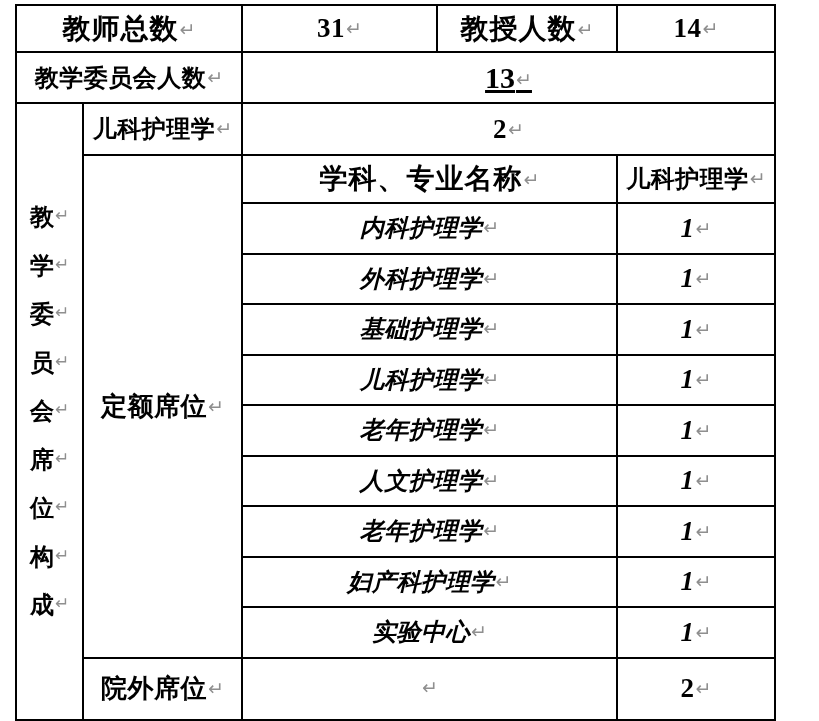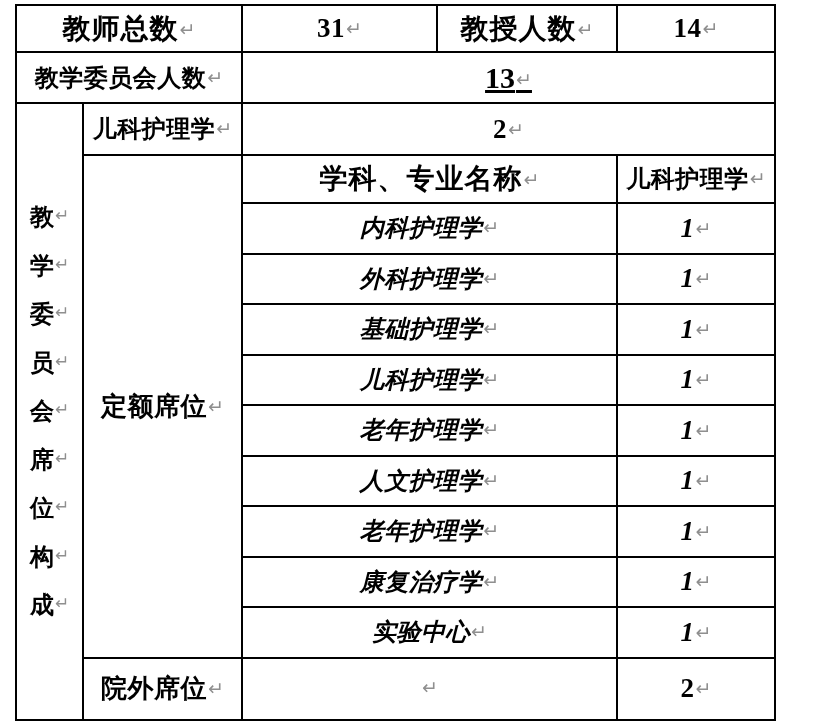--- a/index.html
+++ b/index.html
@@ -203,21 +203,21 @@
     </tr>
     <tr class="rq">
       <td colspan="2" class="fs24"><span>人文护理学</span><span class="p">↵</span></td>
       <td class="num"><span>1</span><span class="p">↵</span></td>
     </tr>
     <tr class="rq">
       <td colspan="2" class="fs24"><span>老年护理学</span><span class="p">↵</span></td>
       <td class="num"><span>1</span><span class="p">↵</span></td>
     </tr>
     <tr class="rq">
-      <td colspan="2" class="fs24"><span>康复治疗学</span><span class="p">↵</span></td>
+      <td colspan="2" class="fs24"><span>妇产科护理学</span><span class="p">↵</span></td>
       <td class="num"><span>1</span><span class="p">↵</span></td>
     </tr>
     <tr class="rq">
       <td colspan="2" class="fs24"><span>实验中心</span><span class="p">↵</span></td>
       <td class="num"><span>1</span><span class="p">↵</span></td>
     </tr>
 
     <tr class="r14">
       <td class="fs26">
         <span>院外席位</span><span class="p">↵</span>

